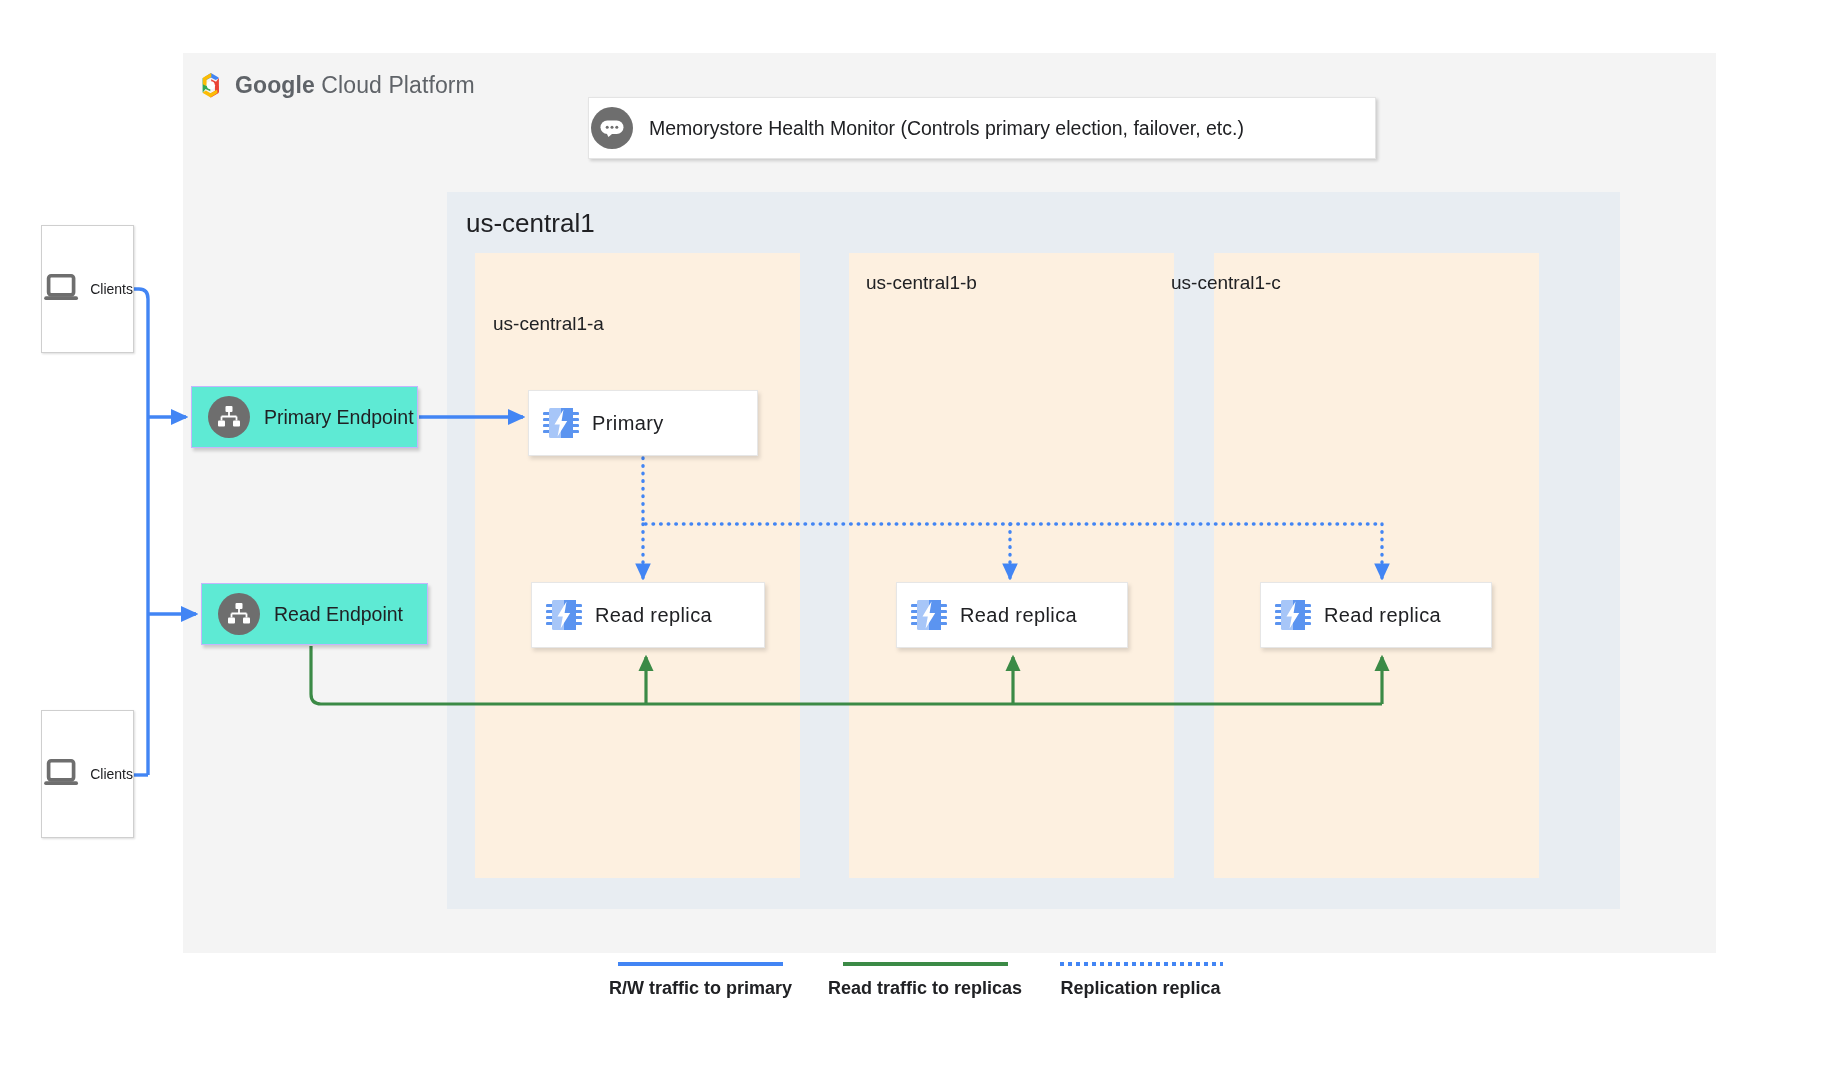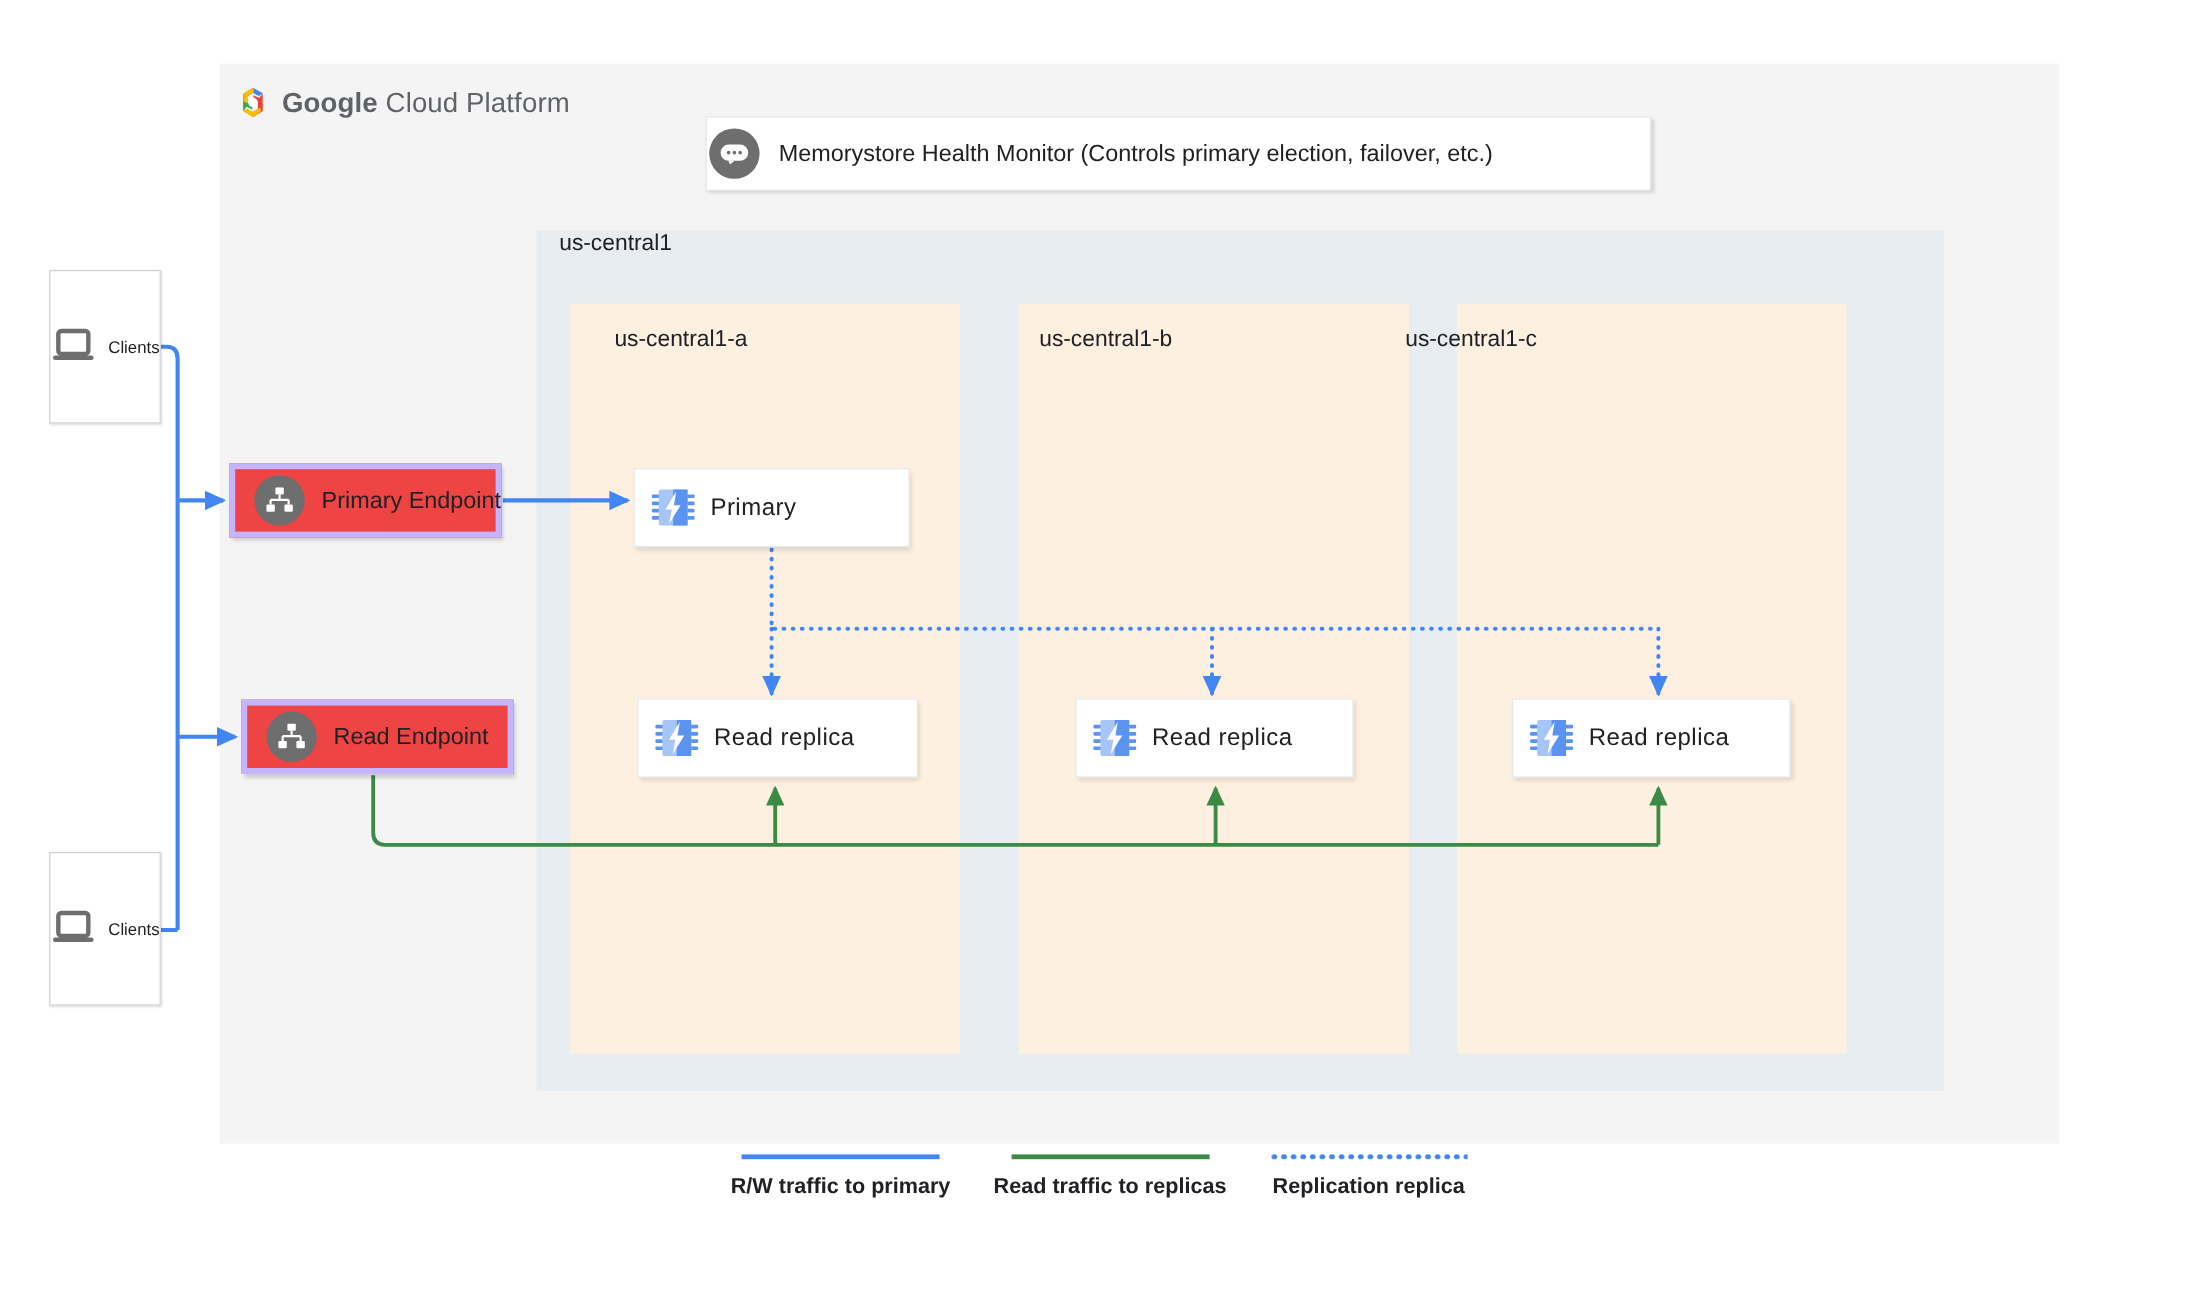--- a/index.html
+++ b/index.html
@@ -77,41 +77,41 @@
     justify-content: center;
   }
 
   
   .region-box {
     left: 447px; top: 192px;
     width: 1173px; height: 717px;
     background: #e8edf2;
   }
   .region-label {
-    left: 466px; top: 192px;
-    font-size: 19px;
+    left: 466px; top: 208px;
+    font-size: 26px;
     color: #202124;
   }
 
   
   .zone-box {
     top: 253px;
     width: 325px; height: 625px;
     background: #fdf0e0;
   }
   .zone-a { left: 475px; }
   .zone-b { left: 849px; }
   .zone-c { left: 1214px; }
 
   .zone-label {
     top: 272px;
     font-size: 19px;
     color: #202124;
   }
-  .zl-a { left: 512px; }
+  .zl-a { left: 493px; margin-top: 41px; }
   .zl-b { left: 866px; }
   .zl-c { left: 1171px; }
 
   
   .client-box {
     width: 93px; height: 128px;
     left: 41px;
     background: #ffffff;
     border: 1px solid #cfcfcf;
     box-shadow: 1px 1px 2px rgba(0,0,0,.14);
@@ -124,22 +124,22 @@
   .client-top { top: 225px; }
   .client-bottom { top: 710px; }
   .client-label {
     font-size: 14px;
     color: #202124;
   }
 
   
   .endpoint-box {
     height: 62px;
-    background: #ef4444;
-    border: 5px solid #c4b5fd;
+    background: #5eead4;
+    border: 1px solid #c4b5fd;
     box-shadow: 2px 3px 3px rgba(0,0,0,.17);
     display: flex;
     align-items: center;
     gap: 14px;
     padding-left: 16px;
   }
   .ep-primary { left: 191px; top: 386px; width: 227px; }
   .ep-read    { left: 201px; top: 583px; width: 227px; }
   .endpoint-text {
     font-size: 19.5px;

